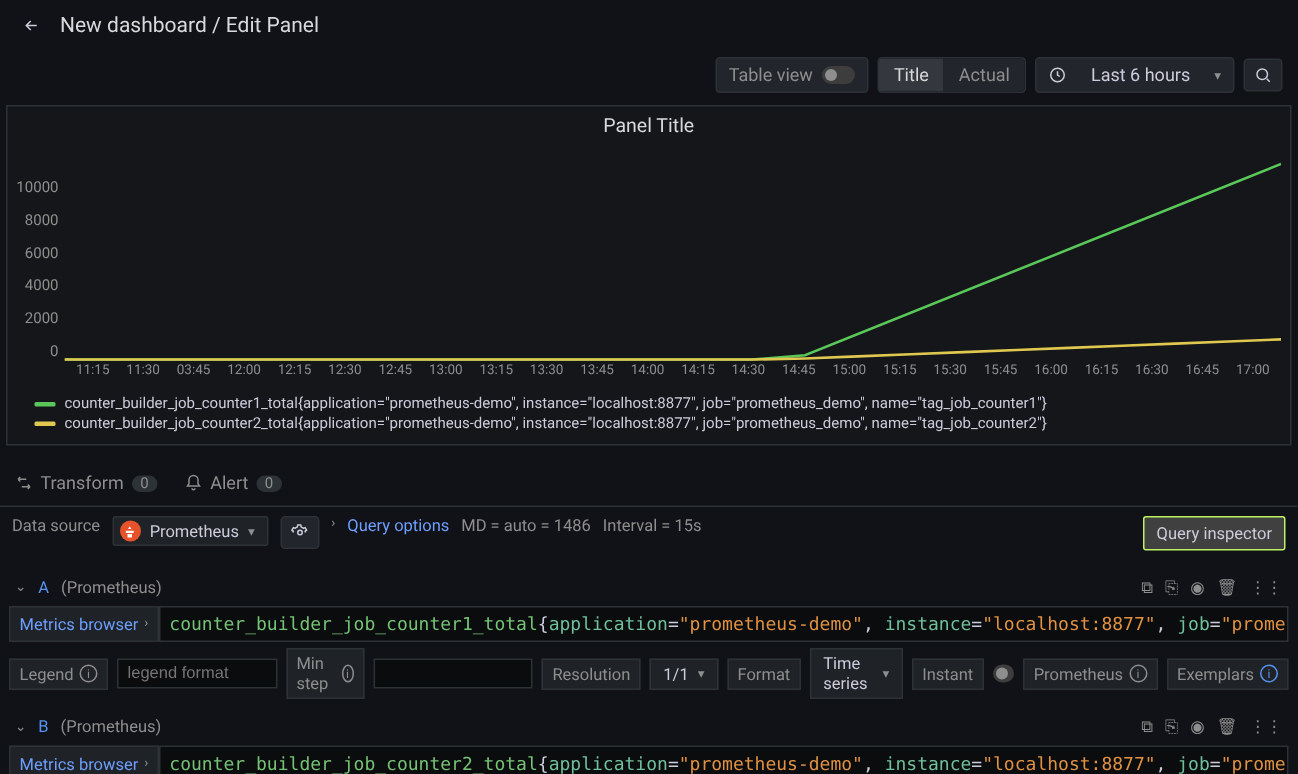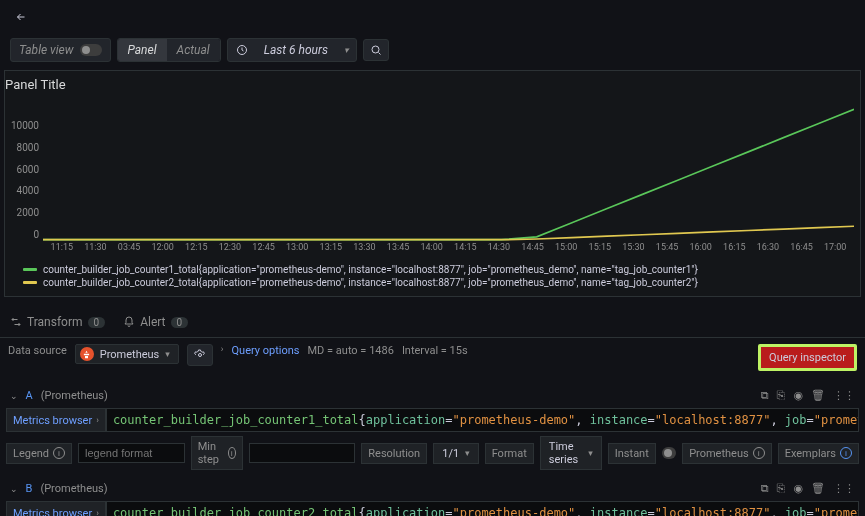--- a/index.html
+++ b/index.html
@@ -15,58 +15,58 @@
 .topbar {
   display: flex;
   align-items: center;
   padding: 8px 12px;
   gap: 10px;
 }
 .back-arrow { width: 18px; height: 18px; display:flex; align-items:center; justify-content:center; cursor:pointer; }
 .breadcrumb { font-size: 14px; color: #d8d9da; }
 .toolbar {
   display: flex;
+  justify-content: flex-end;
   padding: 4px 10px 8px;
   gap: 6px;
   align-items: center;
-  font-style: italic;
 }
 .btn-group { display:flex; border:1px solid #2c3235; border-radius:3px; overflow:hidden; }
 .btn-group .btn { padding:4px 10px; background:#22252b; color:#8e8e8e; cursor:pointer; font-size:12px; }
 .btn-group .btn.active { background:#34373d; color:#d8d9da; }
 .toggle-wrap { display:flex; align-items:center; gap:6px; background:#22252b; border:1px solid #2c3235; border-radius:3px; padding:4px 8px; color:#8e8e8e; }
 .toggle-pill { width:22px; height:12px; border-radius:6px; background:#3d3d3d; position:relative; }
 .toggle-pill::after { content:""; position:absolute; width:8px; height:8px; background:#8e8e8e; border-radius:50%; top:2px; left:2px; }
 .time-picker { display:flex; align-items:center; gap:16px; background:#22252b; border:1px solid #2c3235; border-radius:3px; padding:4px 8px; color:#ccccdc; cursor:pointer; }
 .icon-btn { background:#22252b; border:1px solid #2c3235; border-radius:3px; padding:4px 6px; cursor:pointer; display:flex; align-items:center; }
 .panel {
   margin: 0 4px;
   border: 1px solid #2c3235;
   background: #141619;
 }
-.panel-title { padding:6px 0; color:#d8d9da; font-size:13px; }
+.panel-title { text-align:center; padding:6px 0; color:#d8d9da; font-size:13px; }
 .chart { position:relative; height:160px; display:flex; }
 .y-axis { width:38px; display:flex; flex-direction:column; justify-content:space-between; padding:2px 4px 18px 0; text-align:right; color:#8e8e8e; font-size:10px;margin-top:20px; }
 .plot { flex:1; position:relative; margin-right:6px; }
 .plot svg { position:absolute; inset:0; width:100%; height:100%; }
 .x-axis { position:absolute; bottom:0; left:0; right:0; height:16px; display:flex; justify-content:space-between; color:#8e8e8e; font-size:9px; padding:0 2px; }
 .x-axis span { flex:1; text-align:center; }
 .legend { padding:4px 8px 8px 18px; font-size:10px; color:#ccccdc; }
 .legend-row { display:flex; align-items:center; gap:6px; margin-top:2px; }
 .swatch { width:14px; height:3px; border-radius:1px; }
 .tabs { display:flex; gap:14px; padding:8px 8px 0; border-bottom:1px solid #2c3235; margin-top:6px; }
 .tab { display:flex; align-items:center; gap:5px; padding:4px 2px 8px; color:#8e8e8e; cursor:pointer; font-size:12px; }
 .tab.active { color:#d8d9da; border-bottom:2px solid #f46800; }
 .badge { background:#2c3235; border-radius:8px; padding:0 6px; font-size:10px; color:#8e8e8e; }
 .datasource-row { display:flex; align-items:flex-start; gap:8px; padding:6px 8px; font-size:11px; }
 .ds-select { display:flex; align-items:center; gap:6px; background:#1f2226; border:1px solid #2c3235; border-radius:2px; padding:2px 8px 2px 4px; cursor:pointer; }
 .prom-logo { width:14px; height:14px; border-radius:50%; background:#e6522c; display:flex; align-items:center; justify-content:center; }
 .query-options { color:#6e9fff; cursor:pointer; }
 .muted { color:#8e8e8e; }
-.query-inspector { margin-left:auto; background:#b91c1c; border:3px solid #bef264; padding:4px 8px; border-radius:2px; cursor:pointer; }
+.query-inspector { margin-left:auto; background:#404040; border:1px solid #bef264; padding:4px 8px; border-radius:2px; cursor:pointer; }
 .query-block { margin:8px 6px 0; }
 .query-header { display:flex; align-items:center; gap:8px; padding:4px 4px; font-size:11px; color:#8e8e8e; }
 .query-letter { color:#5794f2; }
 .query-actions { margin-left:auto; display:flex; gap:8px; color:#8e8e8e; }
 .query-actions span { cursor:pointer; }
 .query-expr-row { display:flex; align-items:stretch; margin-top:2px; }
 .metrics-browser { background:#1f2226; border:1px solid #2c3235; padding:4px 6px; color:#6e9fff; font-size:11px; cursor:pointer; display:flex; align-items:center; gap:4px; white-space:nowrap; }
 .expr { flex:1; background:#0b0c0e; border:1px solid #2c3235; padding:4px 6px; font-family:Menlo,Consolas,monospace; font-size:12px; color:#ccccdc; white-space:nowrap; overflow:hidden; }
 .expr .metric { color:#75c475; }
 .expr .brace { color:#ccccdc; }
@@ -84,29 +84,30 @@
 </style>
 </head>
 <body>
 
 <div class="topbar">
   <div class="back-arrow">
     <svg class="ico" viewBox="0 0 24 24" fill="none" stroke="#ccccdc" stroke-width="2">
         <path d="M19 12H5M11 18l-6-6 6-6"></path>
       </svg>
   </div>
+  <div class="breadcrumb">New dashboard / Edit Panel</div>
 </div>
 
 <div class="toolbar">
   <div class="toggle-wrap">
     <span>Table view</span>
     <div class="toggle-pill"></div>
   </div>
   <div class="btn-group">
-    <div class="btn active">Panel</div>
+    <div class="btn active">Title</div>
     <div class="btn">Actual</div>
   </div>
   <div class="time-picker">
     <svg class="ico" viewBox="0 0 24 24" fill="none" stroke="#ccccdc" stroke-width="2">
         <circle cx="12" cy="12" r="9"></circle>
         <path d="M12 7v5l3 2"></path>
       </svg>
     <span>Last 6 hours</span>
     <span class="chevron">▾</span>
   </div>

